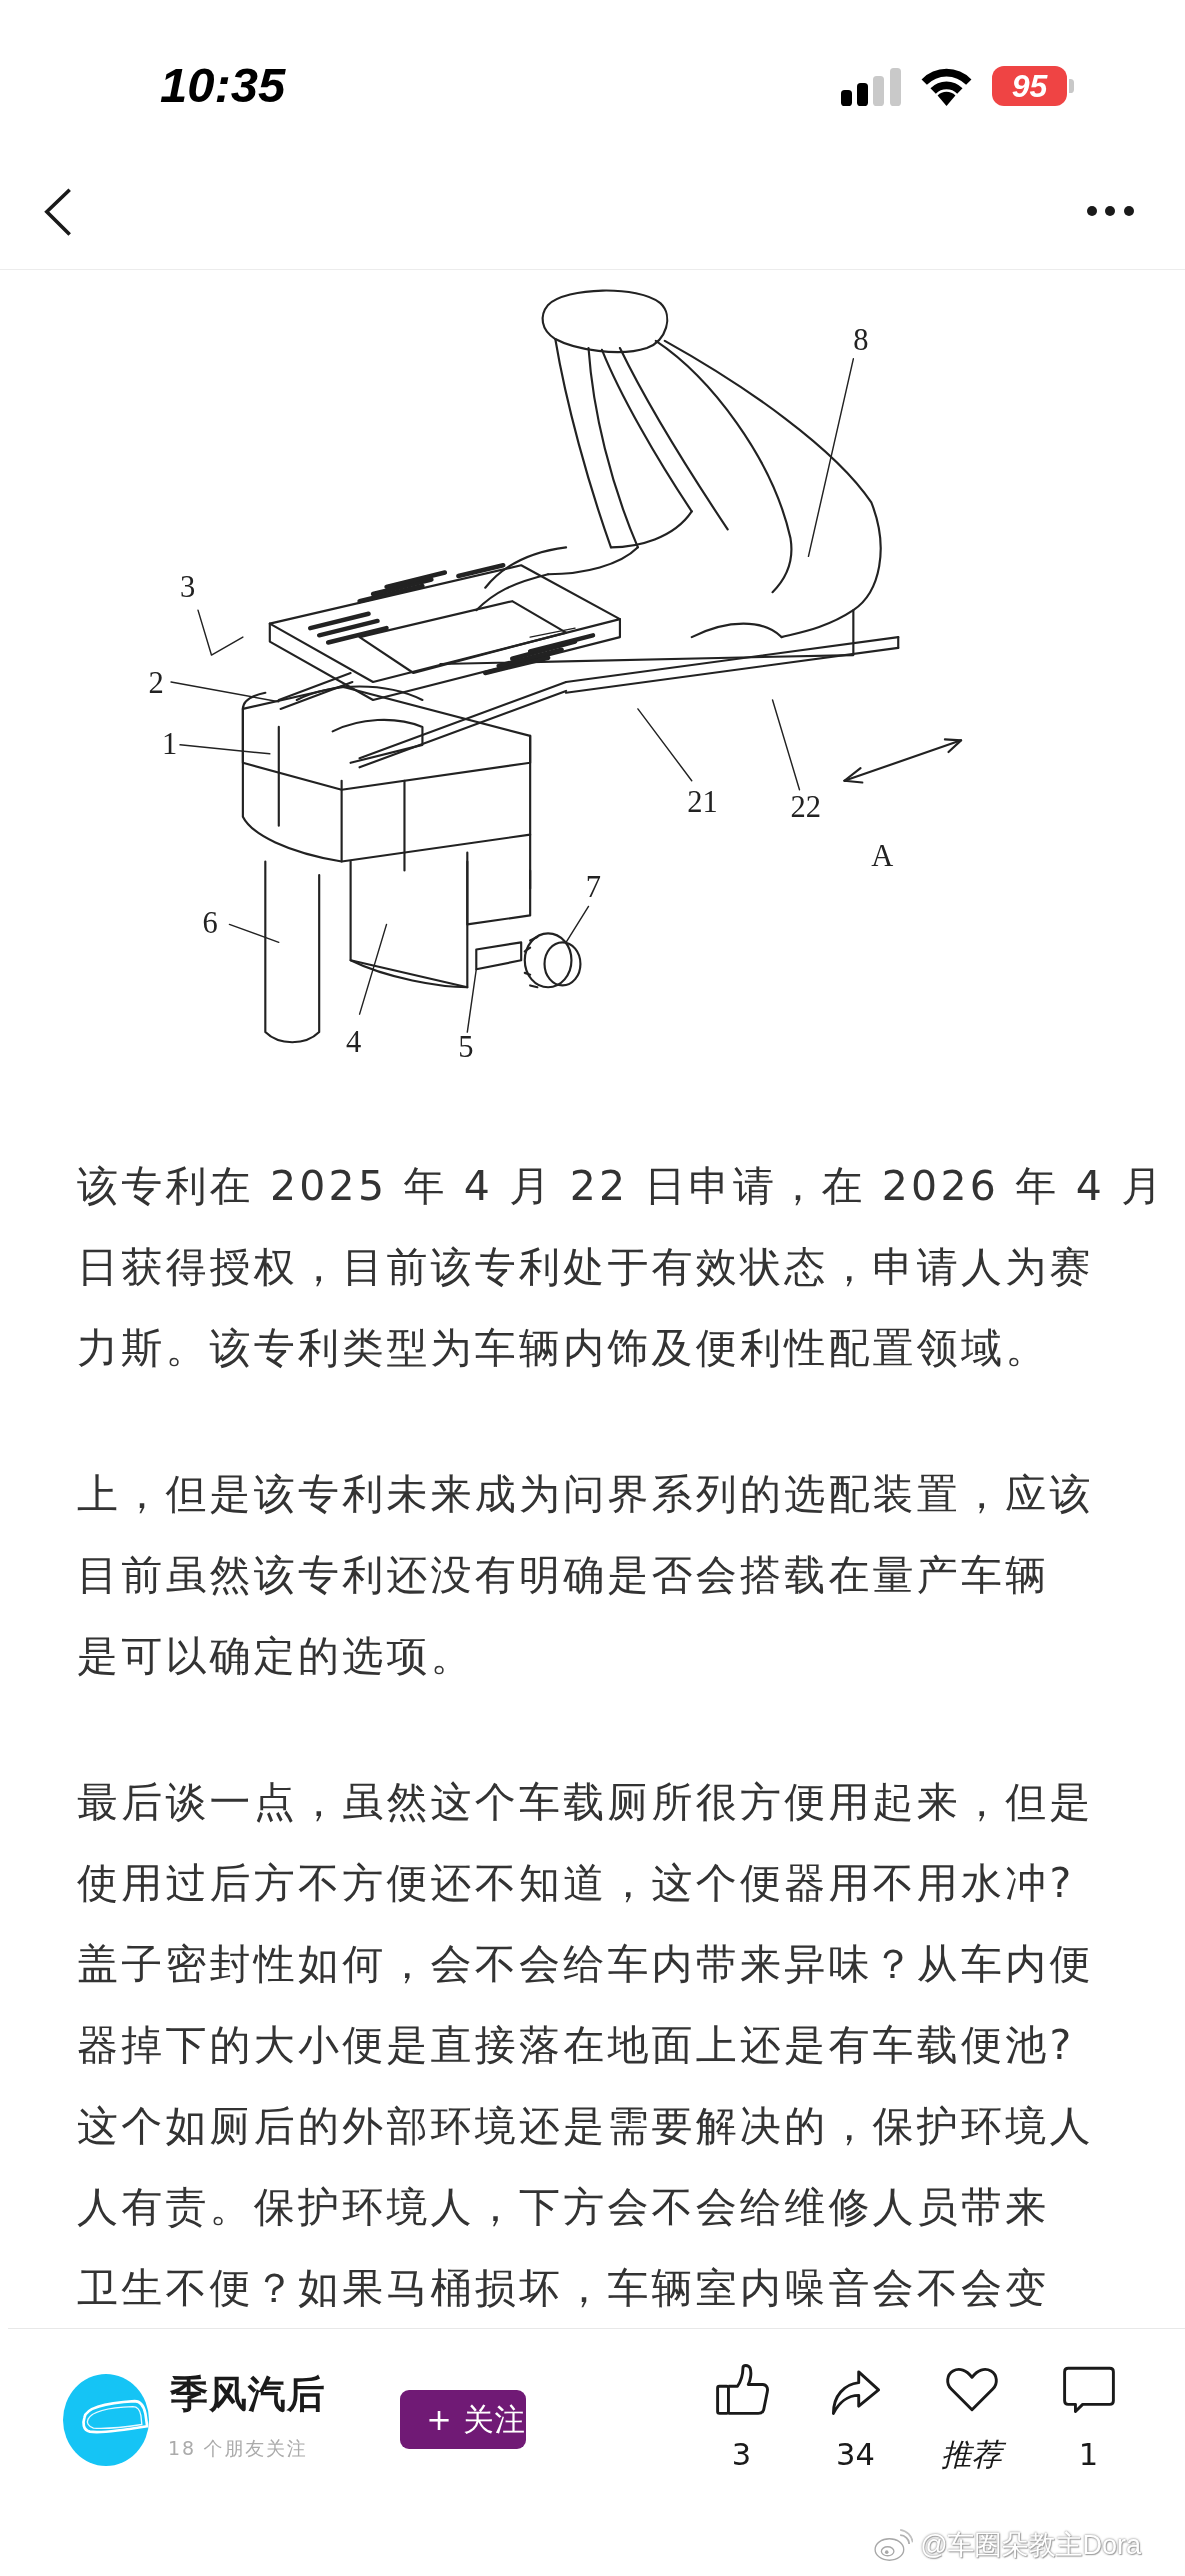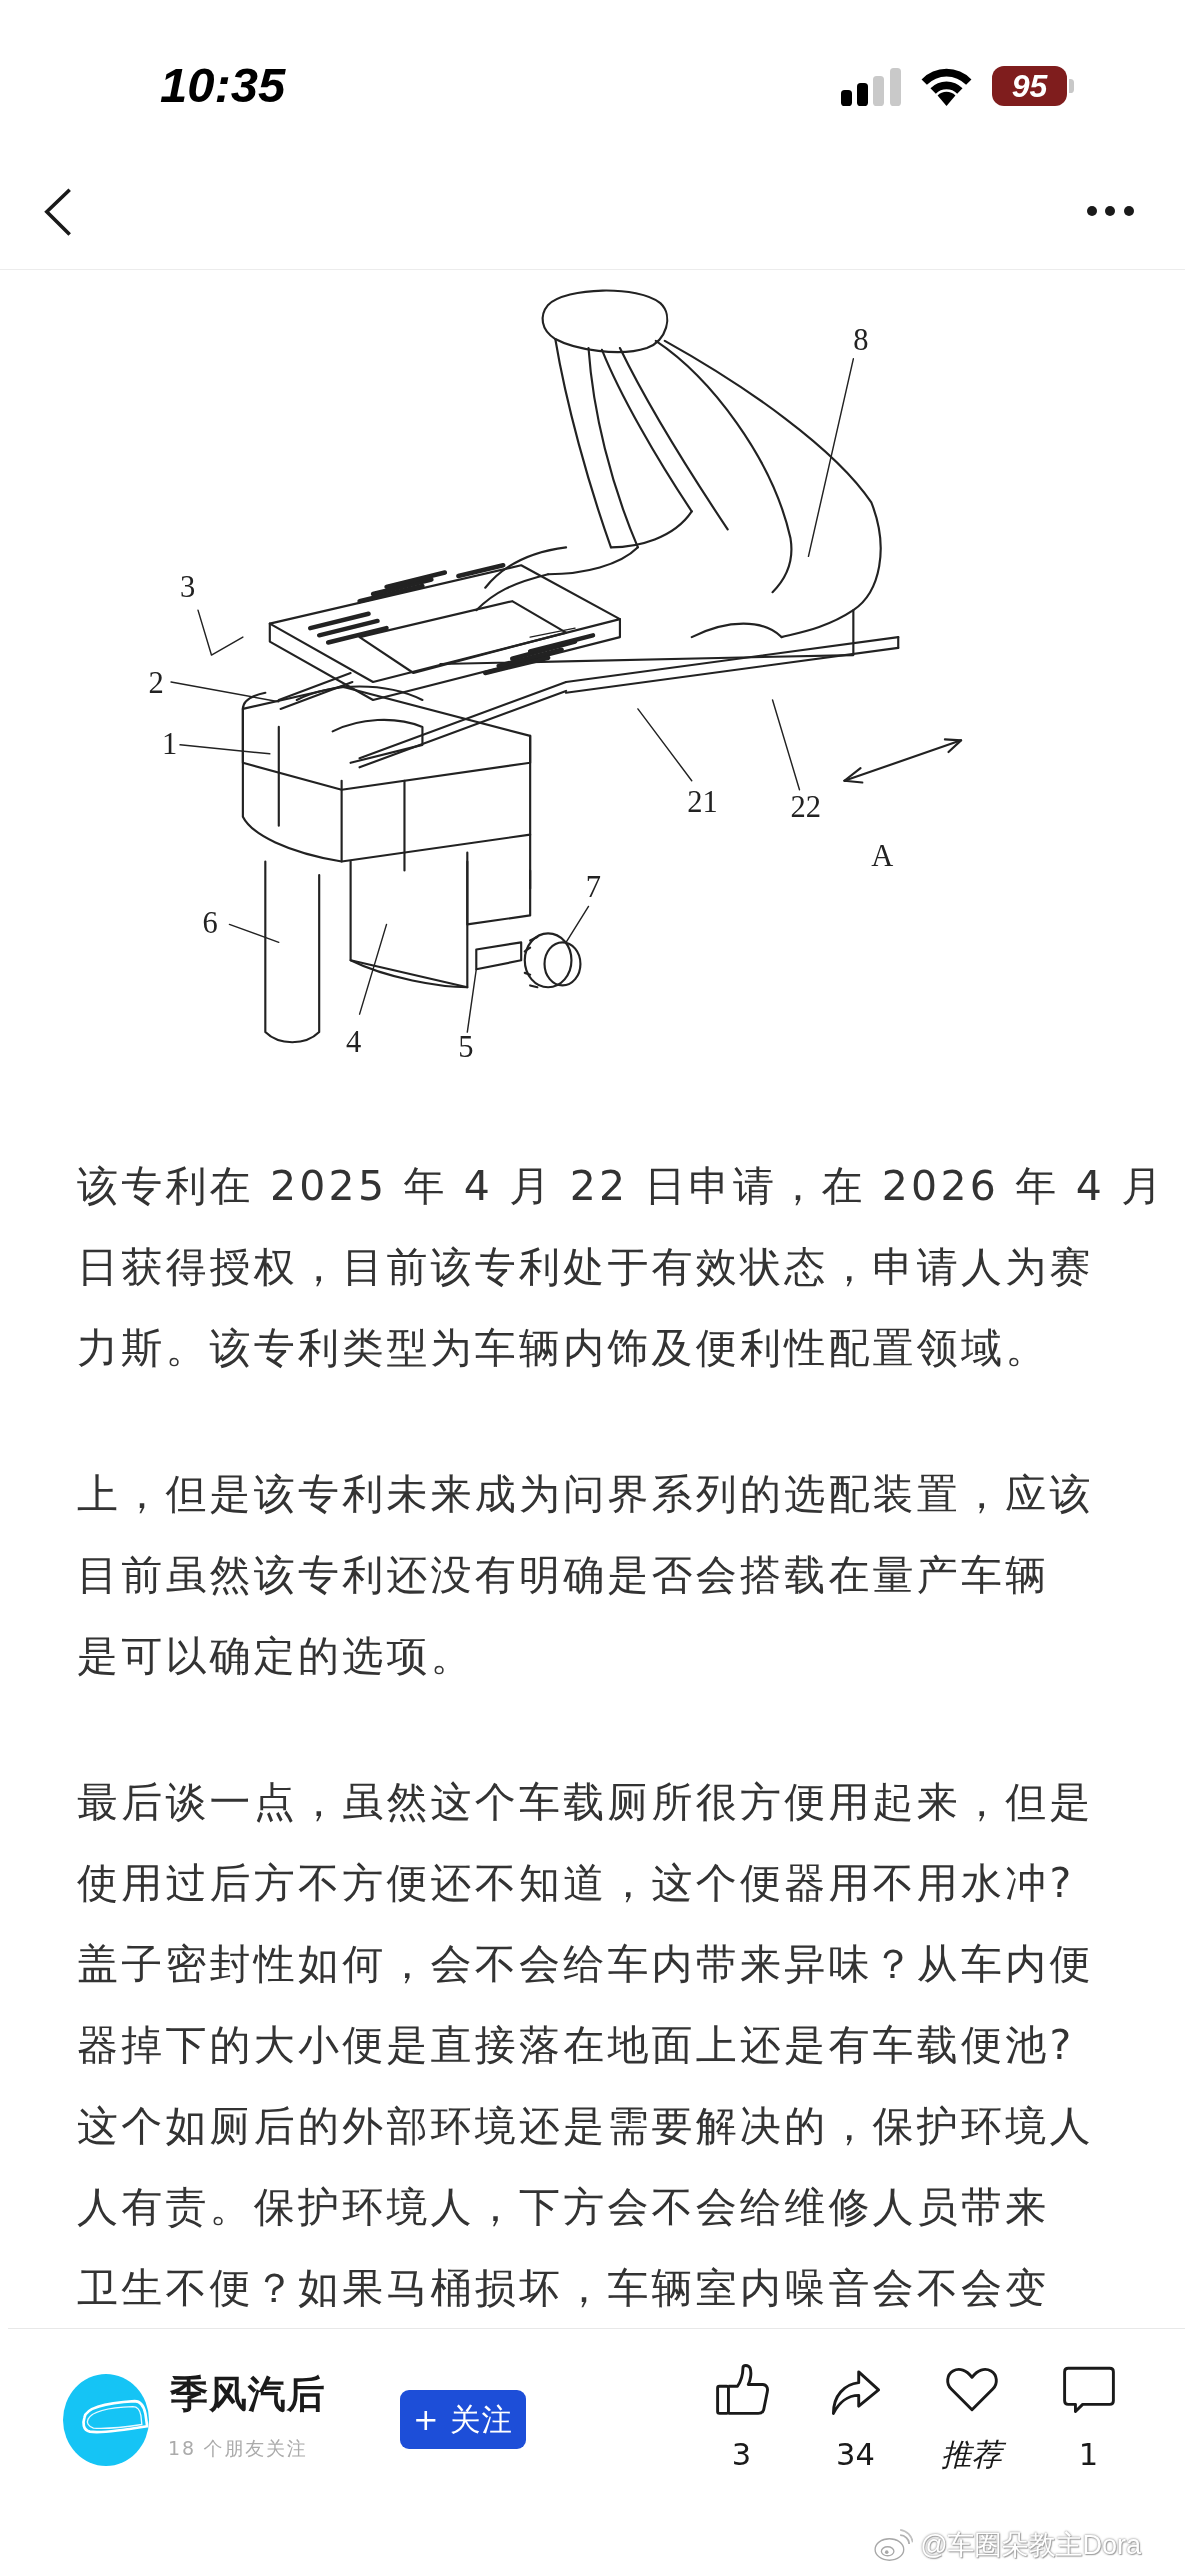--- a/index.html
+++ b/index.html
@@ -5,21 +5,21 @@
   * { margin: 0; padding: 0; box-sizing: border-box; }
   html, body { width: 1186px; height: 2576px; background: #ffffff; overflow: hidden; }
   body { position: relative; font-family: "DejaVu Sans", "Liberation Sans", sans-serif; color: #222; }
 
   
   .status-bar { position: absolute; left: 0; top: 0; width: 1186px; height: 153px; font-style: italic; }
   .time { position: absolute; left: 160px; top: 57px; font-family: "Liberation Sans", sans-serif; font-weight: 700; font-size: 49px; letter-spacing: 0px; color: #000; line-height: 57px; }
   .signal { position: absolute; left: 841px; top: 68px; width: 61px; height: 38px; }
   .signal .bar { position: absolute; bottom: 0; width: 10.8px; border-radius: 3.6px; }
   .wifi { position: absolute; left: 918px; top: 65px; width: 57px; height: 43px; }
-  .battery { position: absolute; left: 992px; top: 66px; width: 75px; height: 40px; background: #7f1d1d; border-radius: 12px; color: #fff; font-family: "Liberation Sans", sans-serif; font-weight: 700; font-size: 32px; text-align: center; line-height: 40px; }
+  .battery { position: absolute; left: 992px; top: 66px; width: 75px; height: 40px; background: #ef4444; border-radius: 12px; color: #fff; font-family: "Liberation Sans", sans-serif; font-weight: 700; font-size: 32px; text-align: center; line-height: 40px; }
   .battery-nub { position: absolute; left: 1069px; top: 79px; width: 5.4px; height: 14.4px; background: #c8c8c8; border-radius: 0 3.6px 3.6px 0; }
 
   
   .nav { position: absolute; left: 0; top: 153px; width: 1186px; height: 117px; border-bottom: 1.8px solid #ececec; }
   .back-btn { position: absolute; left: 27px; top: 20px; width: 63px; height: 81px; cursor: pointer; }
   .more-btn { position: absolute; left: 1074px; top: 36px; width: 72px; height: 45px; cursor: pointer; }
   .more-btn span { position: absolute; top: 17px; width: 10px; height: 10px; background: #1a1a1a; border-radius: 50%; }
 
   
   .figure { position: absolute; left: 63px; top: 278px; width: 1060px; height: 799px; }
@@ -27,21 +27,21 @@
   
   .article { position: absolute; left: 77px; top: 1146px; width: 1042px; }
   .para { font-family: "DejaVu Sans", sans-serif; font-size: 41px; line-height: 81px; color: #333333; letter-spacing: 3.2px; margin-bottom: 65px; word-break: break-all; }
   .para .line { display: block; white-space: nowrap; }
 
   
   .bottom-bar { position: absolute; left: 8px; top: 2328px; width: 1186px; height: 312px; background: #fff; border-top: 1.8px solid #e8e8e8; }
   .avatar { position: absolute; left: 55px; top: 45px; width: 86px; height: 92px; border-radius: 50%; background: #15c4f5; overflow: hidden; cursor: pointer; }
   .author-name { position: absolute; left: 162px; top: 41px; font-family: "DejaVu Sans", sans-serif; font-weight: 700; font-size: 38px; color: #1a1a1a; line-height: 49px; letter-spacing: 0.9px; cursor: pointer; }
   .author-sub { position: absolute; left: 160px; top: 99px; font-family: "DejaVu Sans", sans-serif; font-size: 19px; color: #ababab; line-height: 40px; letter-spacing: 1.8px; }
-  .follow-btn { position: absolute; left: 392px; top: 61px; width: 126px; height: 59px; background: #1d4ed8; border-radius: 9px; color: #fff; font-family: "DejaVu Sans", sans-serif; font-size: 30.5px; line-height: 59px; text-align: center; cursor: pointer; letter-spacing: 0.9px; }
+  .follow-btn { position: absolute; left: 392px; top: 61px; width: 126px; height: 59px; background: #701a75; border-radius: 9px; color: #fff; font-family: "DejaVu Sans", sans-serif; font-size: 30.5px; line-height: 59px; text-align: right; cursor: pointer; letter-spacing: 0.9px; }
 
   .action { position: absolute; top: 32px; width: 99px; height: 117px; text-align: center; cursor: pointer; }
   .action svg { display: block; margin: 0 auto; width: 56px; height: 56px; }
   .action .count { display: block; margin-top: 20px; font-family: "DejaVu Sans", sans-serif; font-size: 30.5px; color: #1a1a1a; line-height: 36px; }
 
   .watermark { position: absolute; left: 873px; top: 2527px; height: 36px; display: flex; align-items: center; gap: 7.2px; }
   .watermark .wm-text { font-family: Liberation Sans, sans-serif; font-size: 27px; color: #ffffff; text-shadow: 0 0 1.8px #9a9a9a, 0 0 2.7px #b0b0b0, 0.9px 0.9px 0.9px #a0a0a0; letter-spacing: 0px; white-space: nowrap; }
 </style>
 </head>
 <body>

